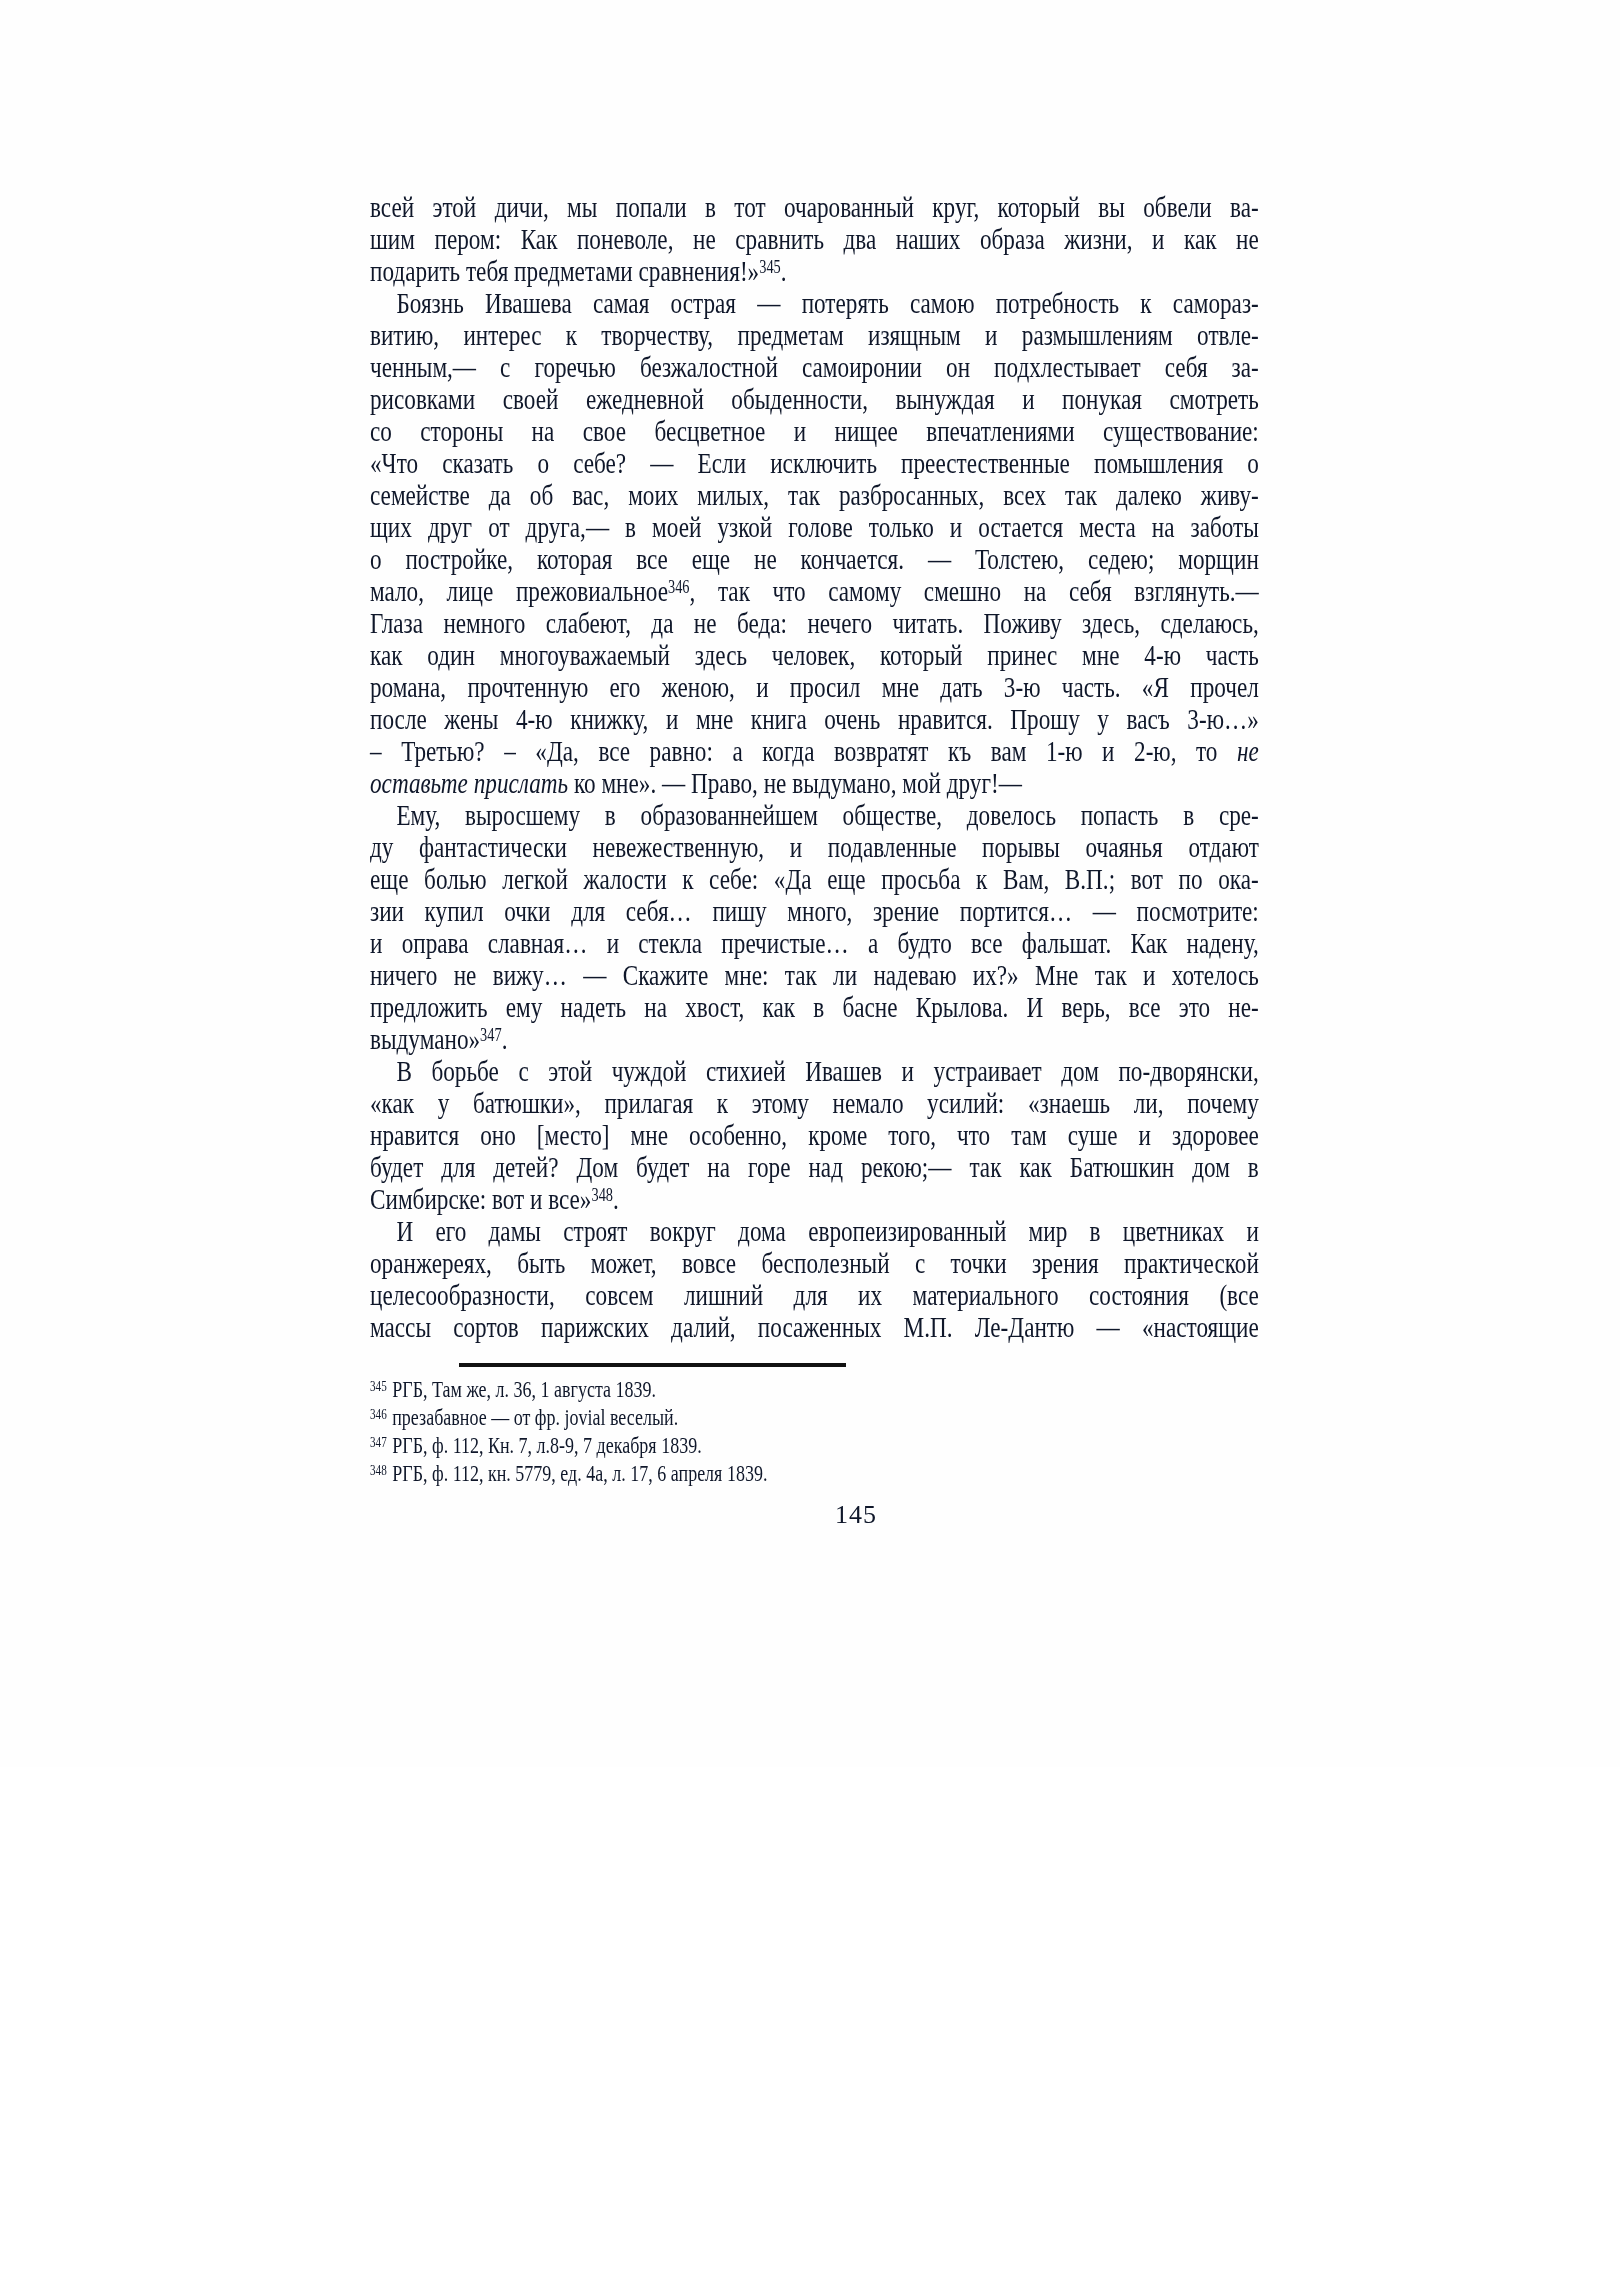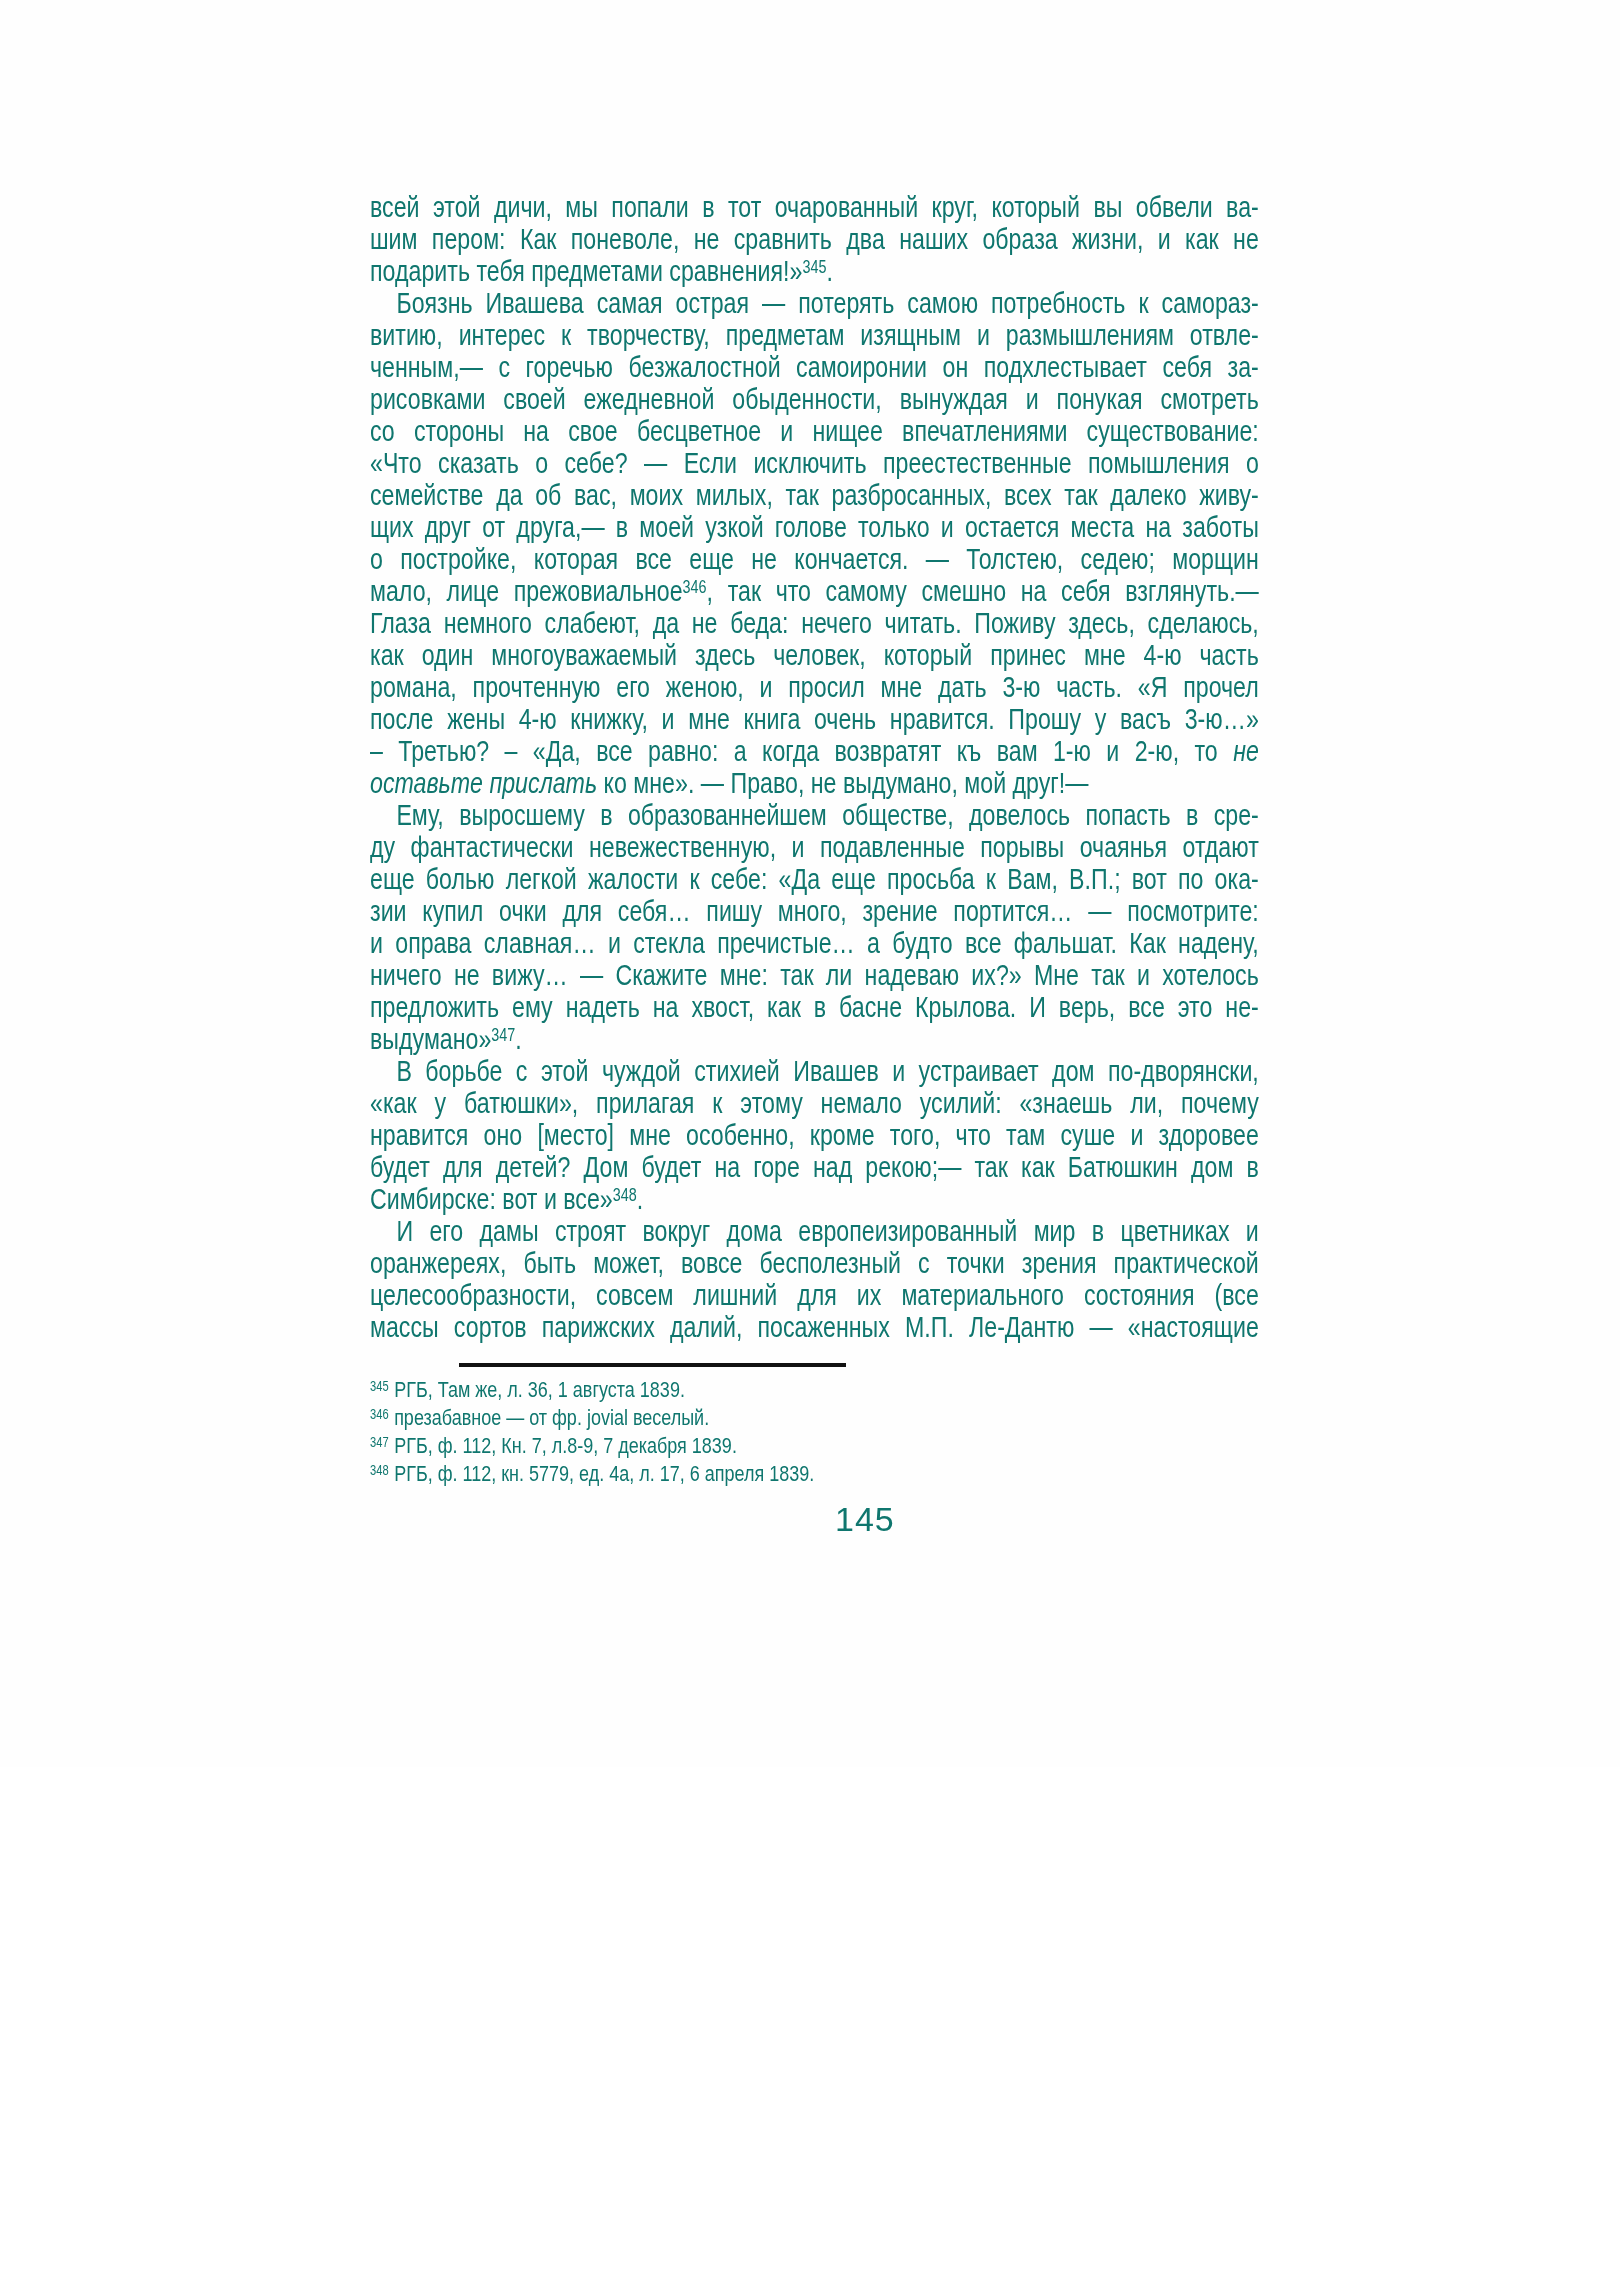--- a/index.html
+++ b/index.html
@@ -1,22 +1,22 @@
 <!DOCTYPE html>
 <html><head>
 <meta charset="utf-8">
 <style>
   html, body { margin: 0; padding: 0; background: #ffffff; }
   .page {
     position: relative;
     width: 1620px;
     height: 1767px;
     background: #fefefe;
-    font-family: Liberation Sans, sans-serif;
-    color: #0f766e;
+    font-family: Liberation Serif, serif;
+    color: #0f172a;
     overflow: hidden;
   }
   
   .body-text {
     position: absolute;
     left: 370px;
     top: 191px;
     width: 1111px;
     transform: scaleX(0.8);
     transform-origin: 0 0;
@@ -55,21 +55,21 @@
     transform-origin: 0 0;
     font-size: 22.5px;
     line-height: 28px;
   }
   .footnote { text-align: left; }
   .fn-marker { margin-right: 6.9px; }
   .page-number {
     position: absolute;
     left: 835px;
     top: 1500px;
-    font-size: 34px;
+    font-size: 26px;
     letter-spacing: 1px;
   }
 </style>
 </head>
 <body>
 
 <div class="page">
   <div class="body-text">
       <div class="line"><span>всей этой дичи, мы попали в тот очарованный круг, который вы обвели ва-</span></div>
       <div class="line"><span>шим пером: Как поневоле, не сравнить два наших образа жизни, и как не</span></div>

